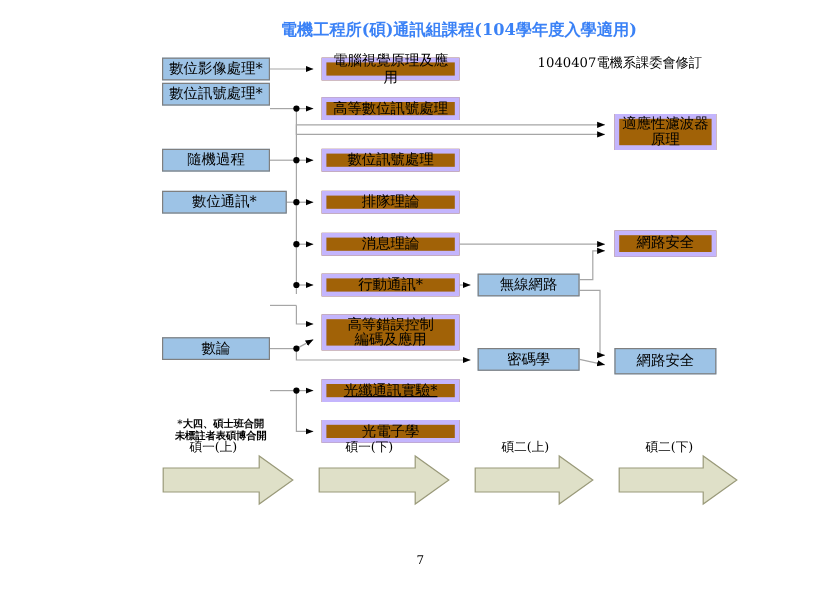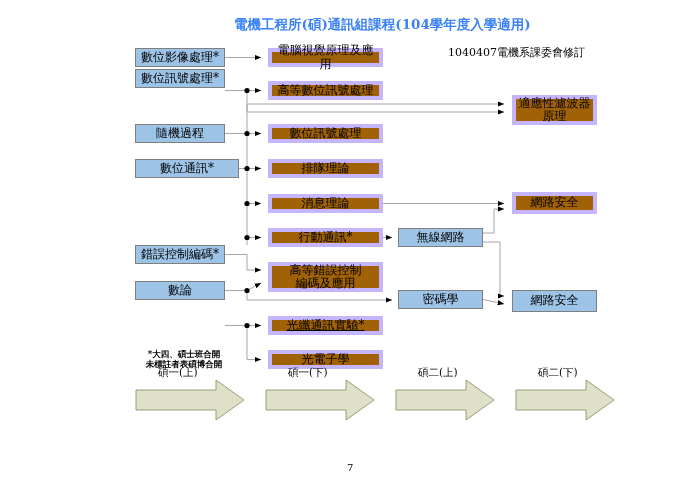--- a/index.html
+++ b/index.html
@@ -110,21 +110,20 @@
       <circle cx="247" cy="237.5" r="2.6"></circle>
       <circle cx="247" cy="290.5" r="2.6"></circle>
       <circle cx="247" cy="325.5" r="2.6"></circle>
     </g>
   </svg>
 
   <div class="box blue" style="left:135px;top:48px;width:90px;height:19px;">數位影像處理*</div>
   <div class="box blue" style="left:135px;top:69px;width:90px;height:19px;">數位訊號處理*</div>
   <div class="box blue" style="left:135px;top:124px;width:90px;height:19px;">隨機過程</div>
   <div class="box blue" style="left:135px;top:159px;width:104px;height:19px;">數位通訊*</div>
-  <div class="box blue" style="left:135px;top:245px;width:90px;height:19px;">錯誤控制編碼*</div>
   <div class="box blue" style="left:135px;top:281px;width:90px;height:19px;">數論</div>
 
   <div class="box white" style="left:268px;top:48px;width:115px;height:19px;">電腦視覺原理及應用</div>
   <div class="box white" style="left:268px;top:81px;width:115px;height:19px;">高等數位訊號處理</div>
   <div class="box white" style="left:268px;top:124px;width:115px;height:19px;">數位訊號處理</div>
   <div class="box white" style="left:268px;top:159px;width:115px;height:19px;">排隊理論</div>
   <div class="box white" style="left:268px;top:194px;width:115px;height:19px;">消息理論</div>
   <div class="box white" style="left:268px;top:228px;width:115px;height:19px;">行動通訊*</div>
   <div class="box white" style="left:268px;top:262px;width:115px;height:30px;">高等錯誤控制
 編碼及應用</div>

